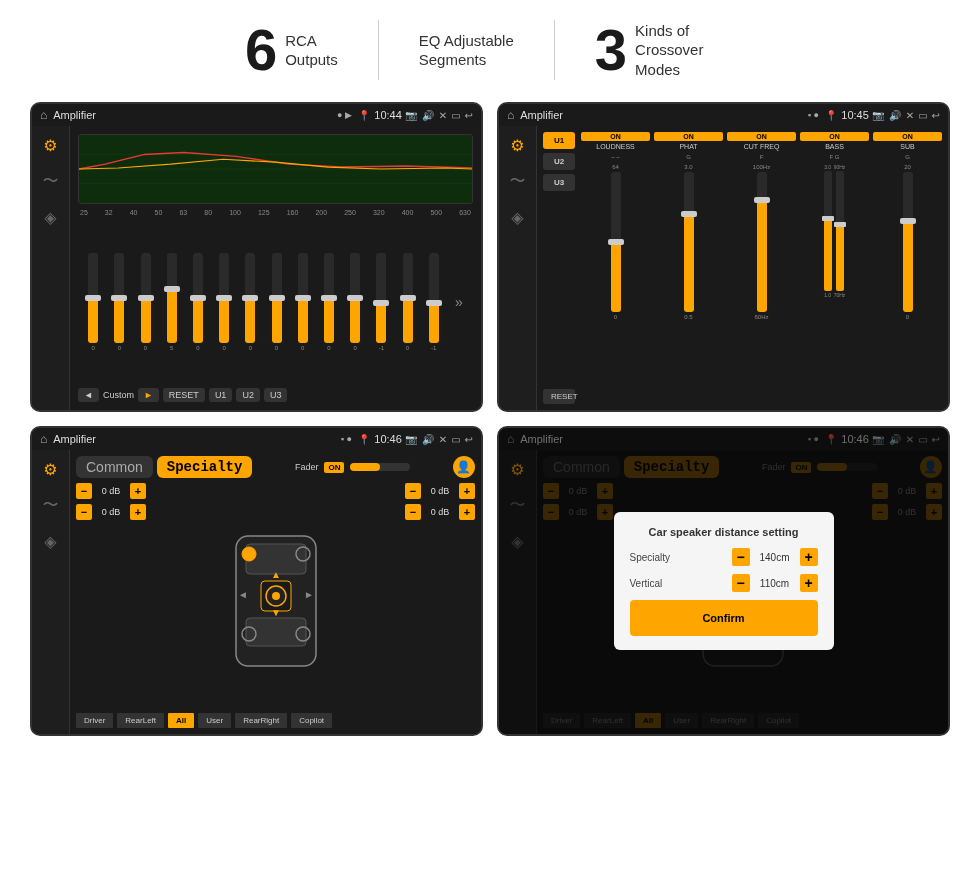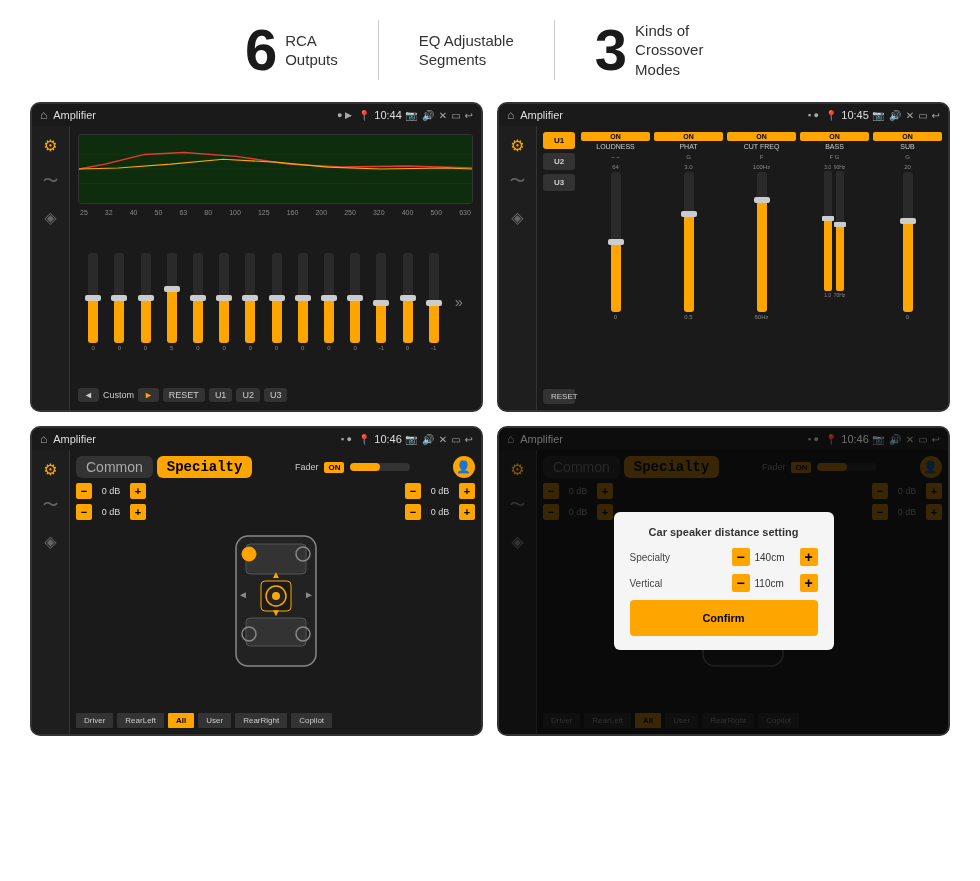--- a/index.html
+++ b/index.html
@@ -380,20 +380,21 @@
       cursor: pointer;
       display: flex;
       align-items: center;
       justify-content: center;
       line-height: 1;
     }
     .dialog-val {
       font-size: 10px;
       color: #333;
       min-width: 40px;
+      text-align: center;
     }
     .dialog-confirm-btn {
       display: block;
       width: 100%;
       background: #ffa500;
       color: #000;
       border: none;
       border-radius: 4px;
       padding: 12px;
       font-size: 11px;

